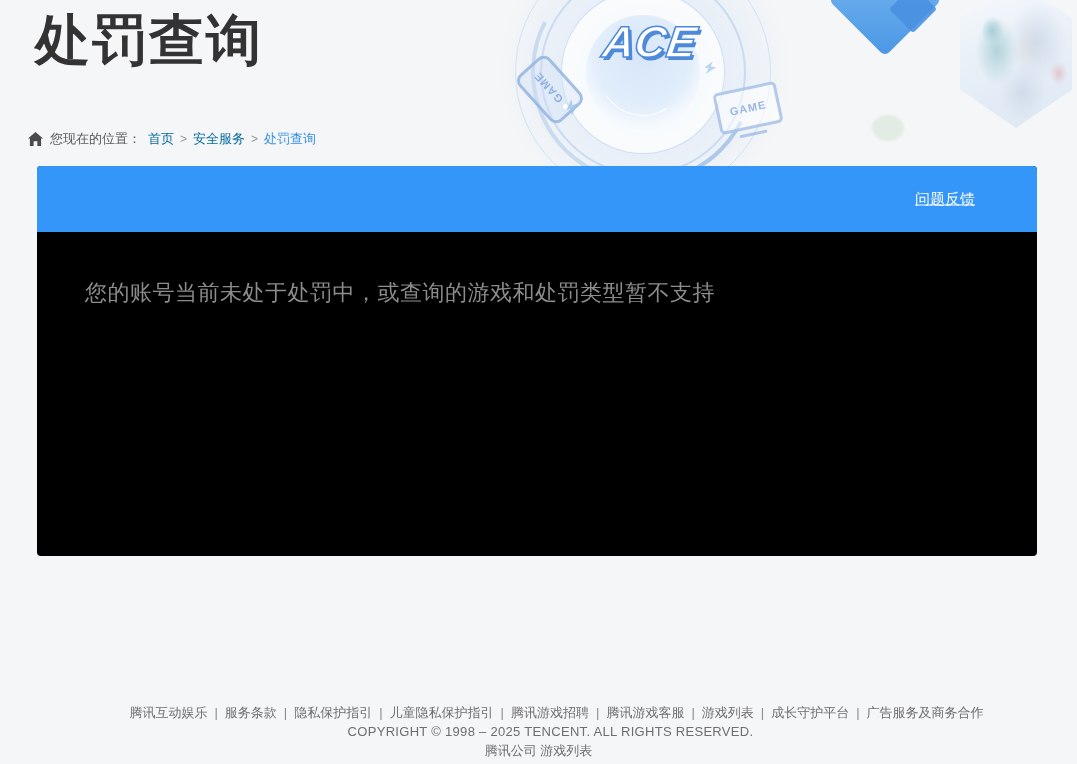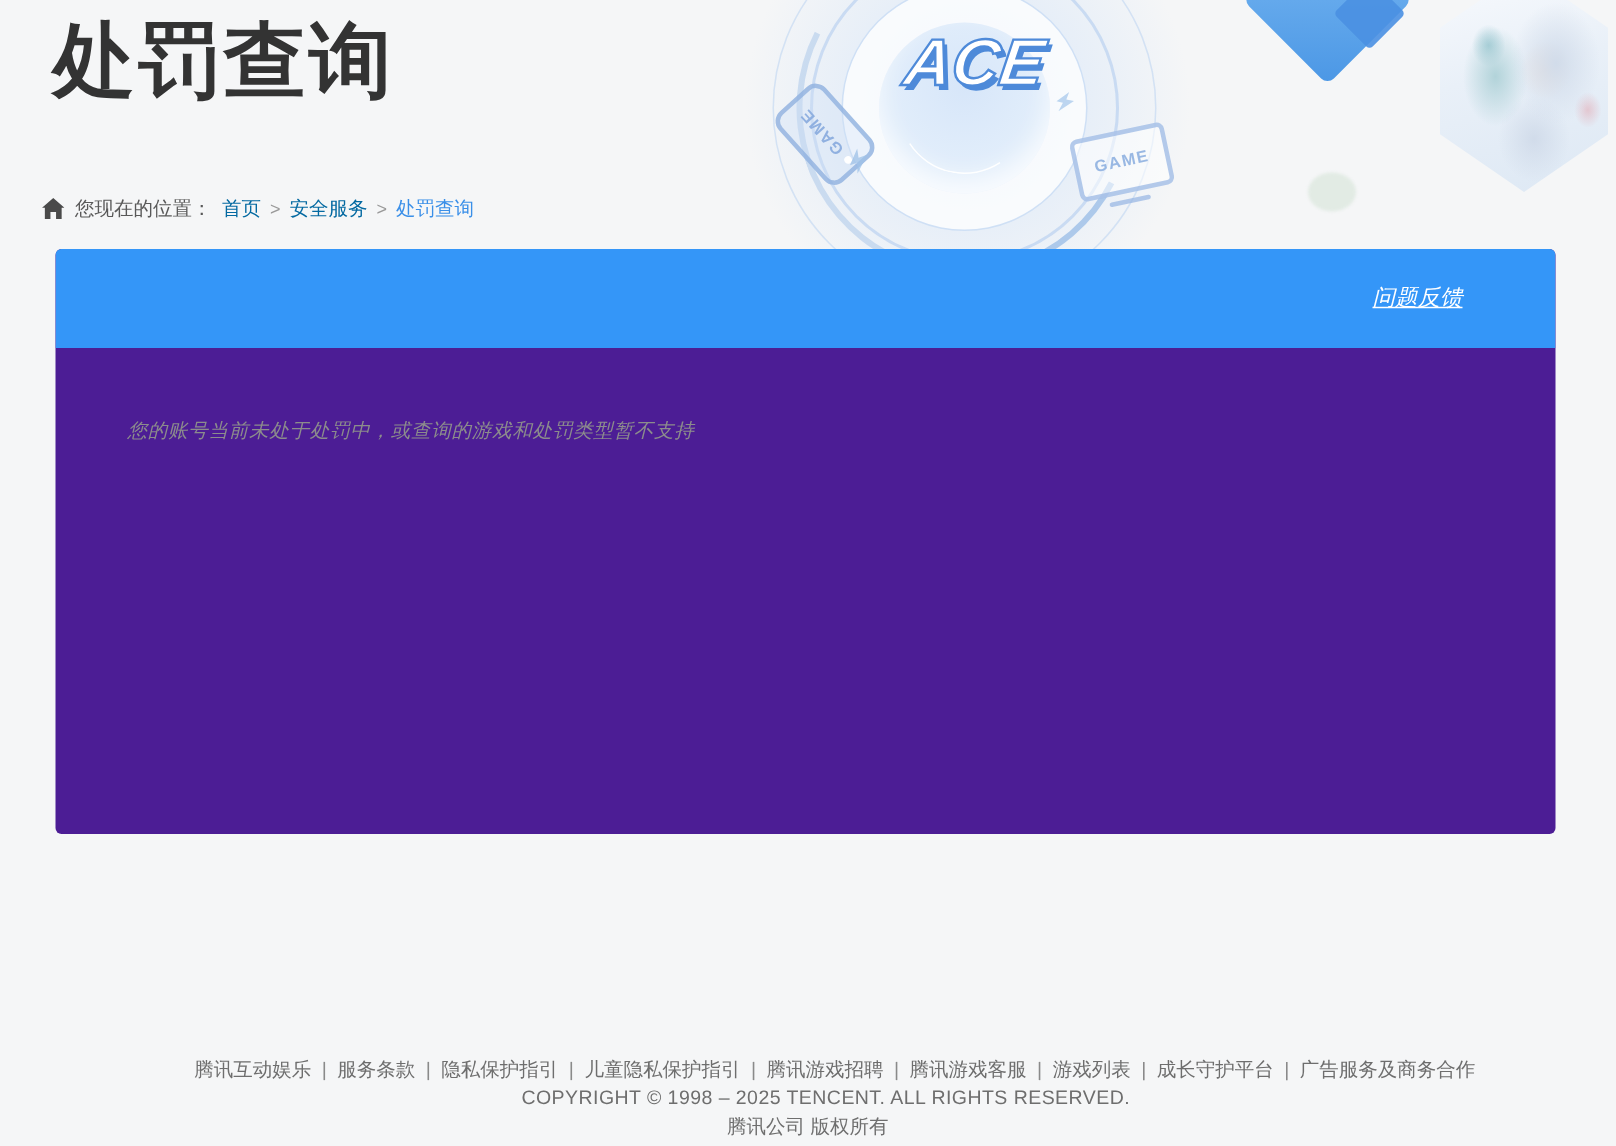--- a/index.html
+++ b/index.html
@@ -77,26 +77,26 @@
   .breadcrumb { position:absolute; left:28px; top:130px; display:flex; align-items:center;
                 font-size:13px; color:#595959; }
   .breadcrumb svg { margin-right:7px; display:block; }
   .bc-label { margin-right:3px; }
   .bc-item { color:#0369a1; text-decoration:none; margin:0 4px; cursor:pointer; }
   .bc-item.active { color:#3a8fe8; }
   .bc-sep { color:#999; margin:0 2px; font-size:12px; }
 
   
   .card { position:absolute; left:37px; top:166px; width:1000px; height:390px;
-          border-radius:4px; overflow:hidden; background:#4c1d95;font-style:italic; }
+          border-radius:4px; overflow:hidden; background:#000000; }
   .card-banner { position:relative; height:66px; background:#3496f8; }
   .feedback-link { position:absolute; right:62px; top:50%; transform:translateY(-50%);
           color:#fff; font-size:15px; text-decoration:underline; cursor:pointer; }
   .card-body { padding:46px 40px 0 48px; }
-  .result-message { font-size:13px; color:#8c8c8c; letter-spacing:.5px; }
+  .result-message { font-size:22px; color:#8c8c8c; letter-spacing:.5px; }
 
   
   .footer { position:absolute; left:0; top:703px; width:1077px; text-align:center;
             color:#6e6e6e; font-size:13px; }
   .footer-links { line-height:19px;padding-left:36px; }
   .flink { color:#6e6e6e; text-decoration:none; cursor:pointer; }
   .fsep { margin:0 7px; color:#8a8a8a; }
   .copyright { line-height:19px; letter-spacing:.3px;margin-left:24px; }
   .company { line-height:19px; }
 </style>
@@ -156,14 +156,14 @@
     <a class="feedback-link">问题反馈</a>
   </div>
   <div class="card-body">
     <p class="result-message">您的账号当前未处于处罚中，或查询的游戏和处罚类型暂不支持</p>
   </div>
 </div>
 
 <div class="footer">
   <div class="footer-links" id="footer-links"><a class="flink">腾讯互动娱乐</a><span class="fsep">|</span><a class="flink">服务条款</a><span class="fsep">|</span><a class="flink">隐私保护指引</a><span class="fsep">|</span><a class="flink">儿童隐私保护指引</a><span class="fsep">|</span><a class="flink">腾讯游戏招聘</a><span class="fsep">|</span><a class="flink">腾讯游戏客服</a><span class="fsep">|</span><a class="flink">游戏列表</a><span class="fsep">|</span><a class="flink">成长守护平台</a><span class="fsep">|</span><a class="flink">广告服务及商务合作</a></div>
   <div class="copyright">COPYRIGHT © 1998 – 2025 TENCENT. ALL RIGHTS RESERVED.</div>
-  <div class="company">腾讯公司 版权所有</div>
+  <div class="company">腾讯公司 游戏列表</div>
 </div>
 
 </body></html>

